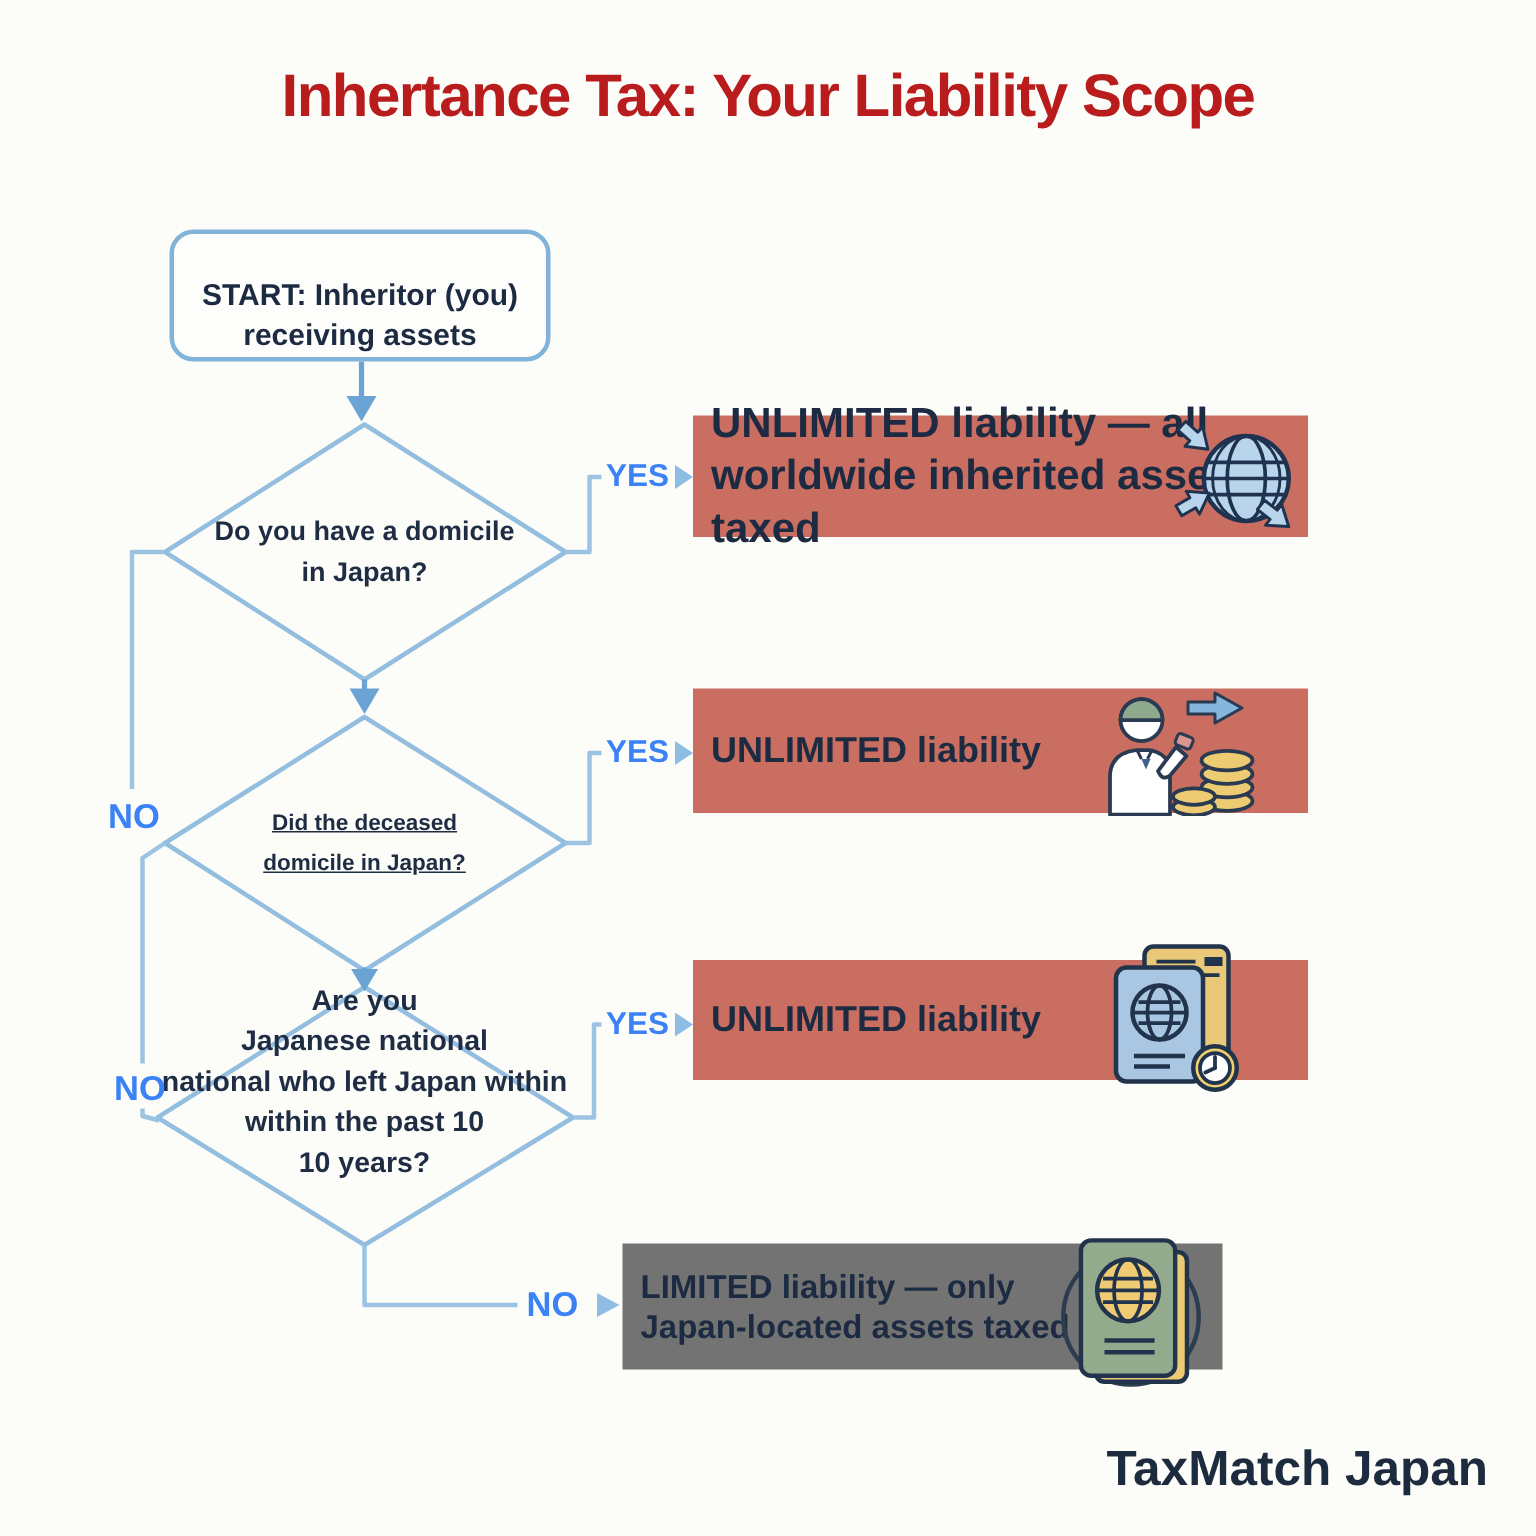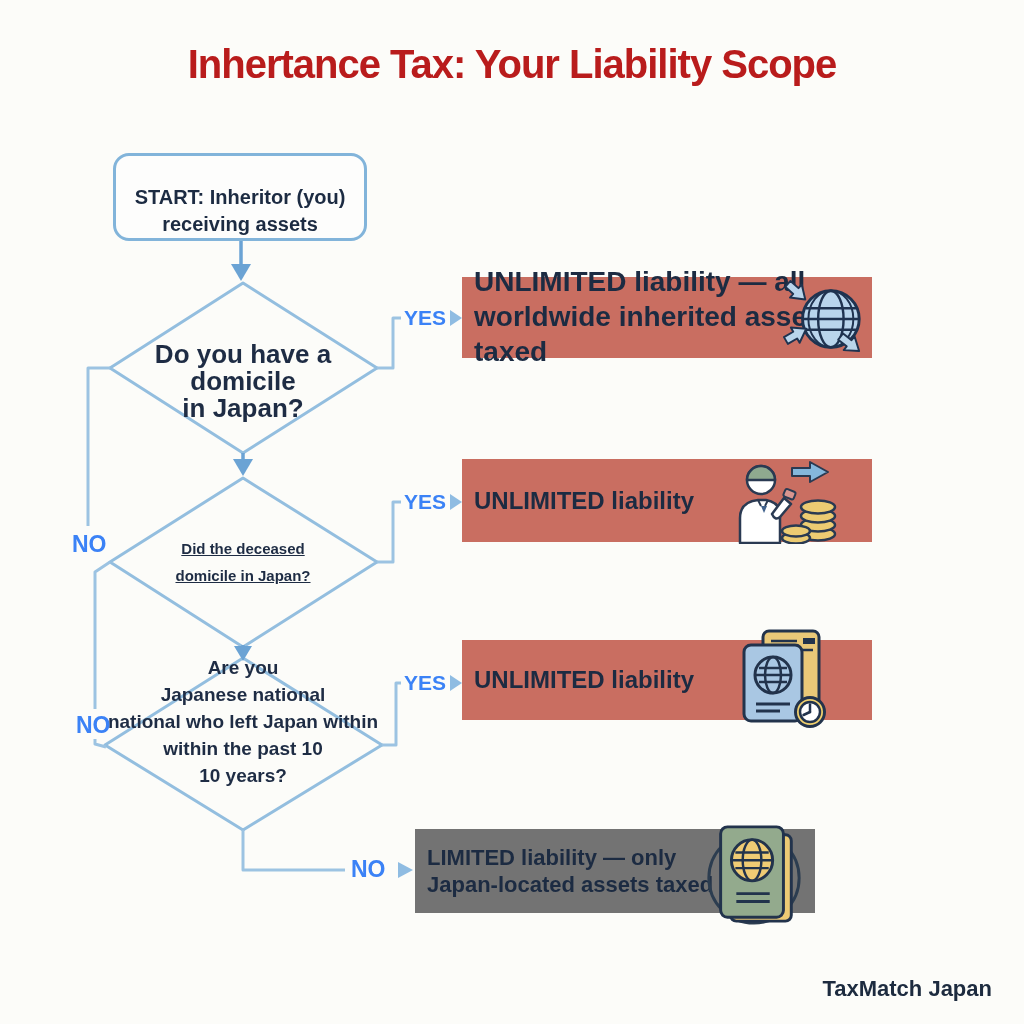--- a/index.html
+++ b/index.html
@@ -22,21 +22,21 @@
     position: absolute; left: 113px; top: 153px; width: 254px; height: 88px;
     border: 3px solid #82b4da; border-radius: 16px; background: #fdfdfc;
     display: flex; align-items: flex-end; justify-content: center;
     text-align: center; font-size: 20px; font-weight: 700; color: #1c2b42;
     line-height: 1.35; white-space: pre-line; z-index: 2;
   }
   .question {
     position: absolute; text-align: center; font-weight: 700;
     color: #1e2c44; white-space: pre-line; z-index: 2;
   }
-  .q1 { left: 113px; top: 341px; width: 260px; font-size: 26px; line-height: 27px; }
+  .q1 { left: 113px; top: 341px; width: 260px; font-size: 18px; line-height: 27px; }
   .q2 { left: 113px; top: 535px; width: 260px; font-size: 15px; line-height: 27px; text-decoration: underline; }
   .q3 { left: 93px;  top: 654px; width: 300px; font-size: 19px; line-height: 27px; }
   .yn-label {
     position: absolute; color: #3b82f6; font-weight: 700; z-index: 2;
   }
   .yes1 { left: 404px; top: 306px; font-size: 21px; }
   .yes2 { left: 404px; top: 490px; font-size: 21px; }
   .yes3 { left: 404px; top: 671px; font-size: 21px; }
   .no1  { left: 72px;  top: 531px; font-size: 23px; }
   .no2  { left: 76px;  top: 712px; font-size: 23px; }
@@ -50,21 +50,21 @@
   .o2 { left: 462px; top: 459px; width: 410px; height: 83px; background: #c96e61; font-size: 24px; }
   .o3 { left: 462px; top: 640px; width: 410px; height: 80px; background: #c96e61; font-size: 24px; }
   .o4 { left: 415px; top: 829px; width: 400px; height: 84px; background: #737373; font-size: 22px; }
   .box-icon { position: absolute; }
   .o1 .box-icon { right: 4px;  top: -1px; }
   .o2 .box-icon { right: 30px; top: -3px; }
   .o3 .box-icon { right: 40px; top: -12px; }
   .o4 .box-icon { right: 2px;  top: -8px; }
   .brand {
     position: absolute; right: 32px; top: 960px;
-    font-size: 22px; font-weight: 600; color: #1d2b3f; z-index: 2; margin-top: 16px;
+    font-size: 33px; font-weight: 600; color: #1d2b3f; z-index: 2;
   }
 </style>
 </head>
 <body>
 
 <div class="canvas">
 
   <div class="title">Inhertance Tax: Your Liability Scope</div>
 
   <svg class="connectors" width="1024" height="1024" viewBox="0 0 1024 1024">

